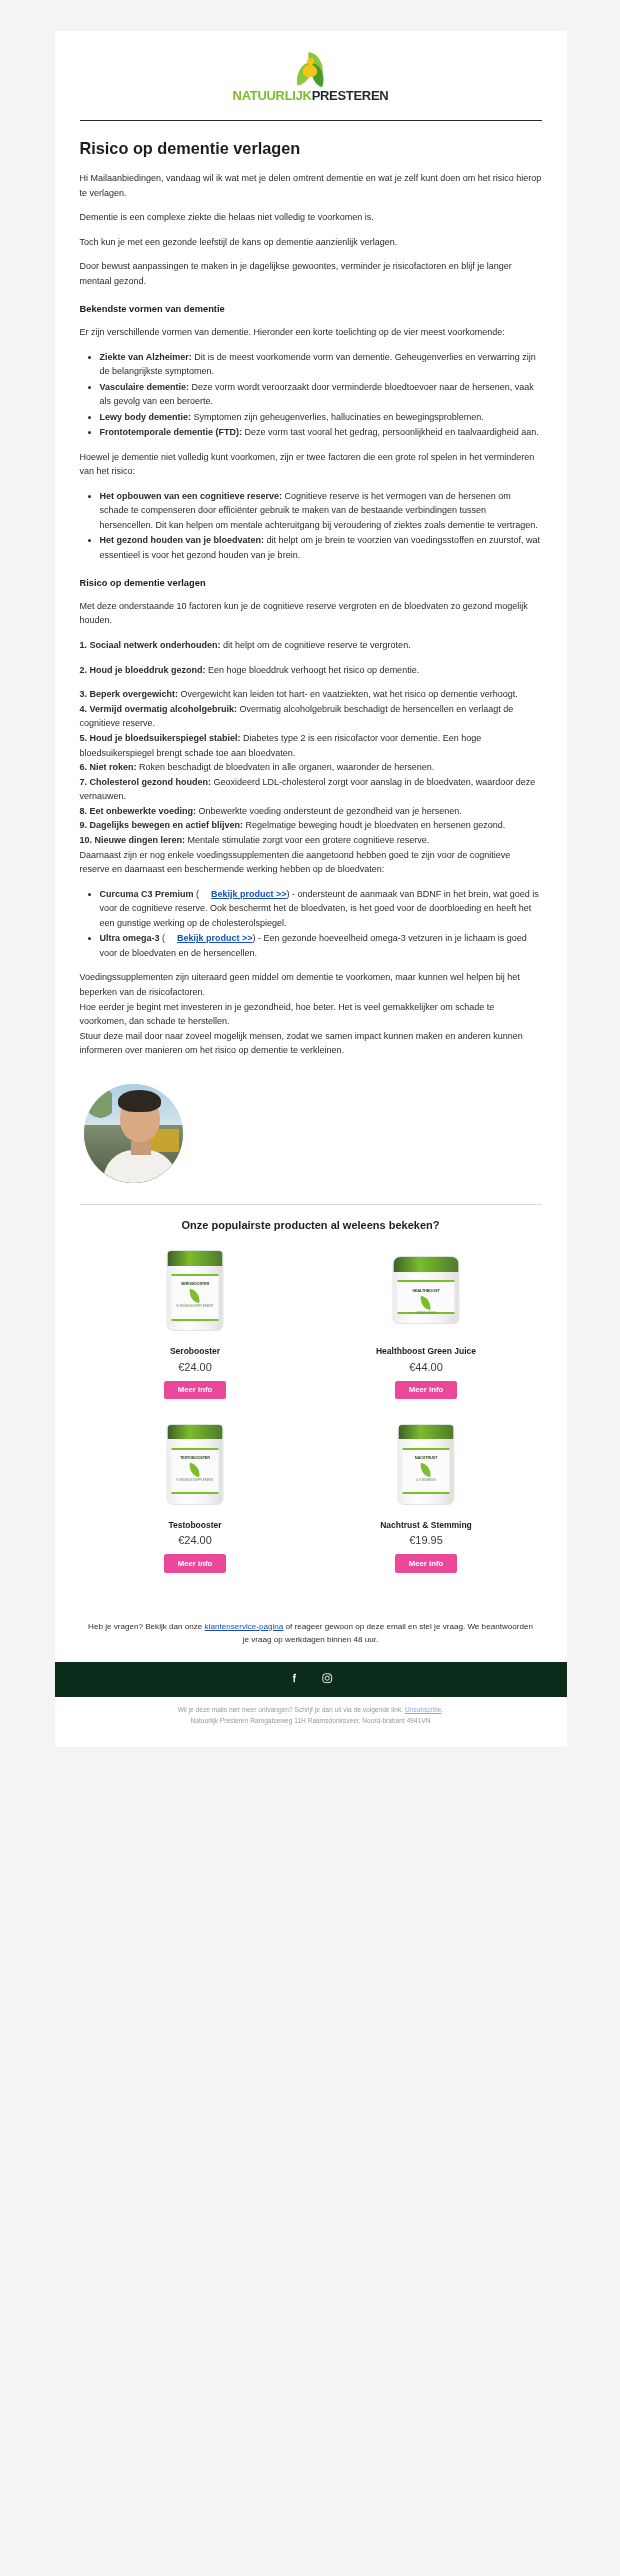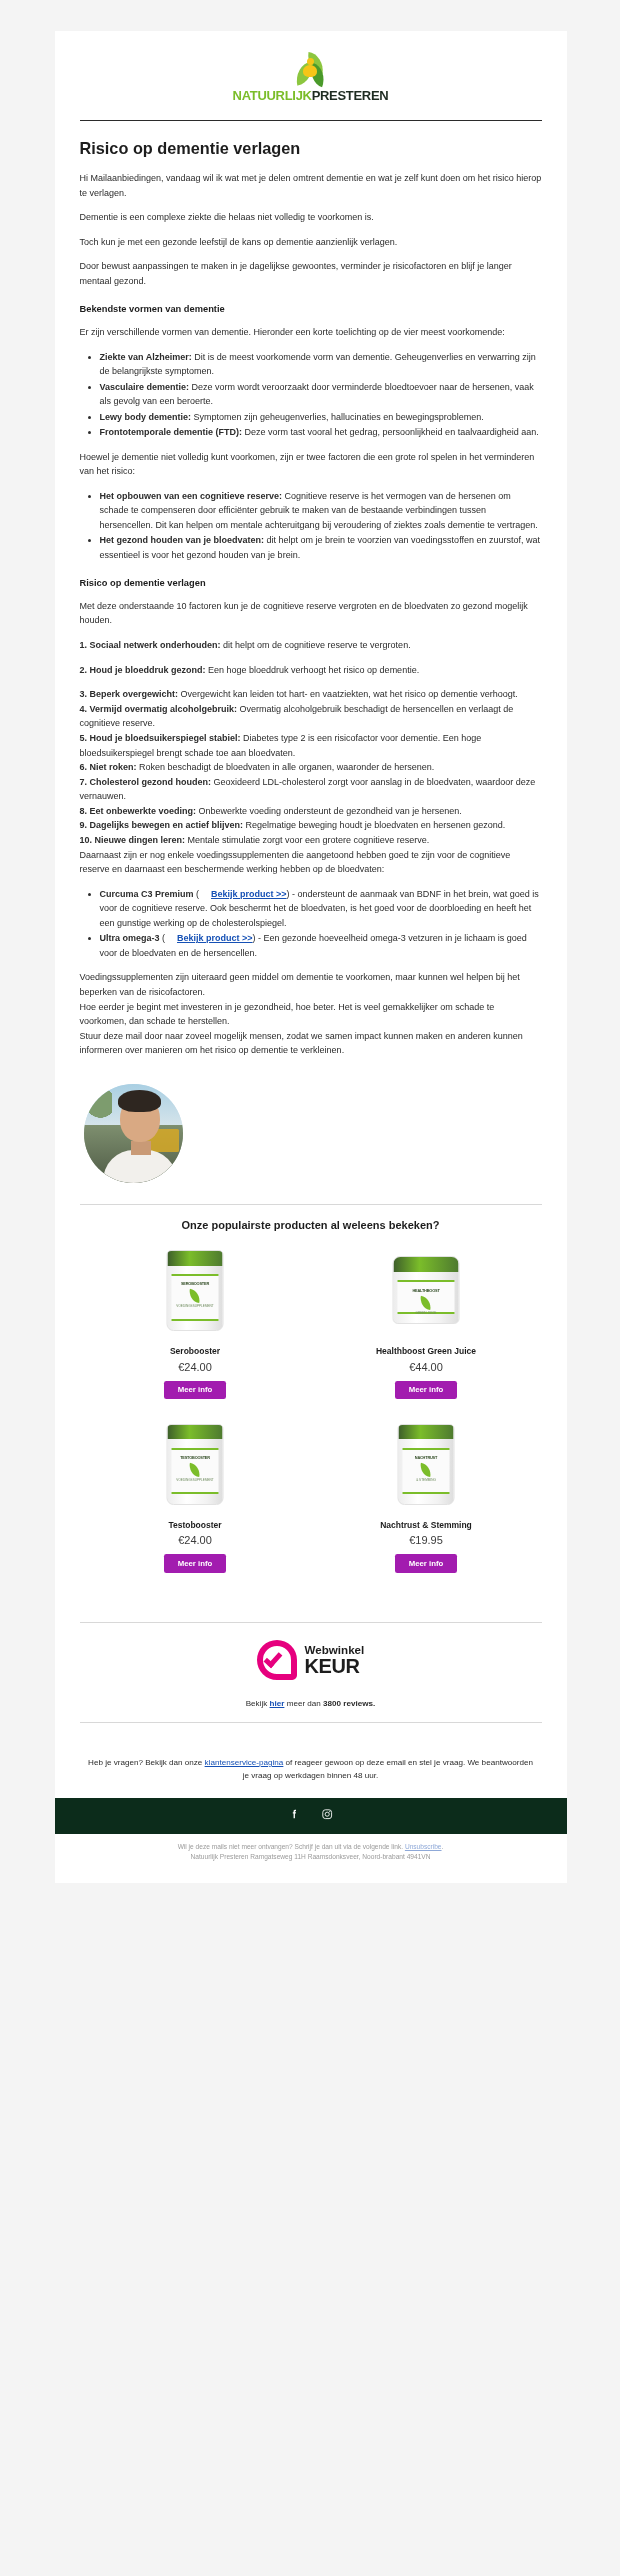--- a/index.html
+++ b/index.html
@@ -87,21 +87,21 @@
              background: linear-gradient(90deg,#3d5e2a,#7bbd2a 40%,#4e7a2f); }
   .jar-label { position: absolute; left: 3.9px; right: 3.9px; top: 23px; bottom: 9.3px;
                background: #fbfbfb; border-top: 2.3px solid #7bbd2a; border-bottom: 2.3px solid #7bbd2a; }
   .jar-label .lbl-t { font-size: 3.9px; font-weight: bold; color: #2f4a22; margin-top: 5.4px; letter-spacing: -0.2px; }
   .jar-label .lbl-s { font-size: 3.1px; color: #6d8a5c; margin-top: 1.6px; }
   .jar-leaf { width: 12.4px; height: 12.4px; margin: 3.9px auto 0 auto; background: #7bbd2a;
               border-radius: 0 100% 0 100%; transform: rotate(12deg); }
   .jar.tub { top: 11px; width: 67px; height: 68px; border-radius: 7.8px 7.8px 5.4px 5.4px; }
   .prod-name { font-size: 8.5px; font-weight: bold; color: #1d1d1d; margin-bottom: 4.7px; }
   .prod-price { font-size: 11px; color: #3a3a3a; margin-bottom: 7.8px; }
-  .prod-btn { display: inline-block; background: #a21caf; color: #ffffff; font-size: 7.8px;
+  .prod-btn { display: inline-block; background: #ec4899; color: #ffffff; font-size: 7.8px;
               font-weight: bold; padding: 4.7px 14px; border-radius: 2.3px; text-decoration: none; }
 
   
   .trust { padding: 7.8px 25px 6.2px 25px; text-align: center; }
   .wk-logo { display: flex; align-items: center; justify-content: center; gap: 7.8px; margin: 17px 0 18.6px 0; }
   .wk-mark { width: 40px; height: 40px; position: relative; }
   .wk-ring { position: absolute; inset: 0; border: 6.2px solid #e6007e; border-radius: 50% 50% 4.7px 50%; }
   .wk-check { position: absolute; left: 11px; top: 10px; width: 10px; height: 17px;
               border-right: 5.4px solid #e6007e; border-bottom: 5.4px solid #e6007e;
               transform: rotate(42deg); }
@@ -278,35 +278,20 @@
             </div>
           </div>
           <div class="prod-name">Nachtrust &amp; Stemming</div>
           <div class="prod-price">€19.95</div>
           <a class="prod-btn" href="#">Meer info</a>
         </div>
 
       </div>
     </div>
 
-    <div class="trust">
-      <hr class="rule-light">
-      <div class="wk-logo">
-        <div class="wk-mark">
-          <div class="wk-ring"></div>
-            <div class="wk-check"></div>
-        </div>
-        <div class="wk-text">
-          <div class="wk-t1">Webwinkel</div>
-          <div class="wk-t2">KEUR</div>
-        </div>
-      </div>
-      <p class="reviews"><span>Bekijk </span><a href="#">hier</a><span> meer dan </span><span class="b">3800 reviews.</span></p>
-      <hr class="rule-light">
-    </div>
 
     <div class="support">
       <span>Heb je vragen? Bekijk dan onze </span><a href="#">klantenservice-pagina</a><span> of reageer gewoon op deze email en stel je vraag. We beantwoorden je vraag op werkdagen binnen 48 uur.</span>
     </div>
 
     <div class="social-bar">
       <span class="ic">
         <svg width="12.4" height="12.4" viewBox="0 0 24 24" aria-hidden="true">
             <path fill="#ffffff" d="M15.5 8.2h-2.1V6.9c0-.6.4-.8.7-.8h1.4V3.6h-2c-2.2 0-2.7 1.6-2.7 2.7v1.9H9.3v2.6h1.5V20h2.6v-9.2h1.8l.3-2.6z"></path>
           </svg>

